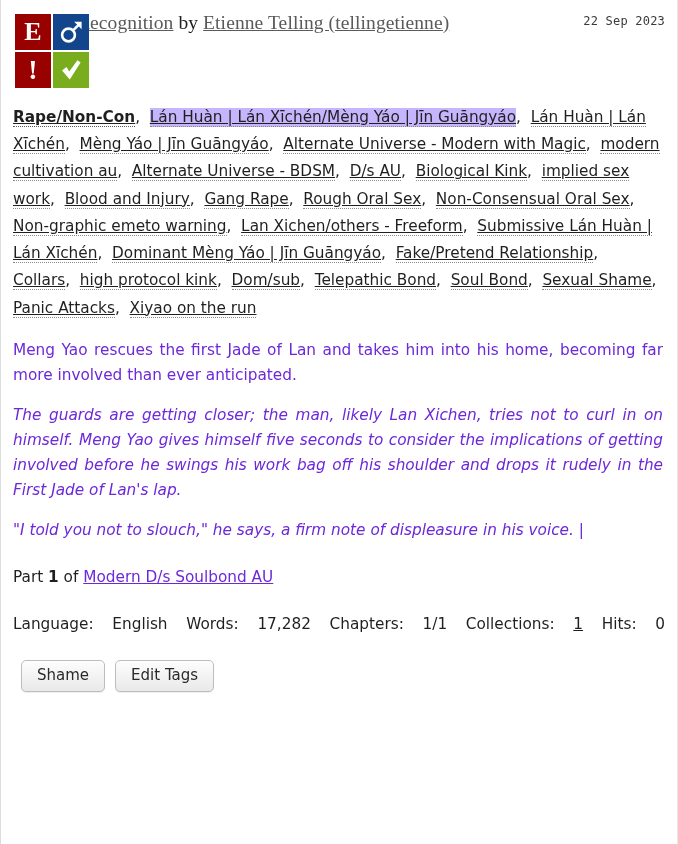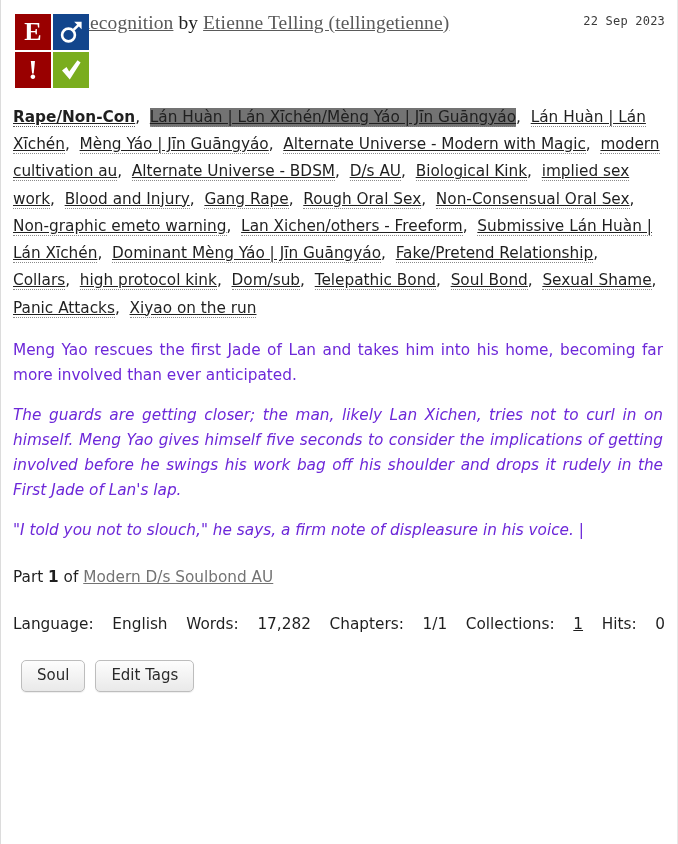--- a/index.html
+++ b/index.html
@@ -108,21 +108,21 @@
   .tags .tag {
     border-bottom: 1px dotted #8a8a8a;
     white-space: normal;
     text-decoration: underline;
   }
   .tags .warning {
     font-weight: 700;
     border-bottom: 1px dotted #5a5a5a;
   }
   .tags .relationship {
-    background: #737373;
+    background: #c4b5fd;
     border-bottom: 1px dotted #8a8a8a;
   }
   .tags .comma { border: 0; }
 
   
   .summary {
     margin-top: 16px;
     font-size: 15.3px;
     line-height: 1.62;
     text-align: justify;
@@ -135,21 +135,21 @@
 
   
   .series {
     margin-top: 22px;
     font-size: 15.3px;
     line-height: 1.6;
     color: #1f1f1f;
   }
   .series .part-num { font-weight: 700; }
   .series a {
-    color: #737373;
+    color: #6d28d9;
     text-decoration: underline;
   }
 
   
   .stats {
     margin-top: 22px;
     font-size: 15.3px;
     line-height: 1.6;
     color: #1f1f1f;
     text-align: justify;
@@ -231,17 +231,17 @@
 
   <div class="stats">
     <span class="stat"><span>Language:</span> <span>English</span></span>
     <span class="stat"><span>Words:</span> <span>17,282</span></span>
     <span class="stat"><span>Chapters:</span> <span>1/1</span></span>
     <span class="stat"><span>Collections:</span> <a href="#">1</a></span>
     <span class="stat"><span>Hits:</span> <span>0</span></span>
   </div>
 
   <div class="actions">
-    <button class="btn">Soul</button>
+    <button class="btn">Shame</button>
     <button class="btn">Edit Tags</button>
   </div>
 
 </div>
 
 </body></html>

